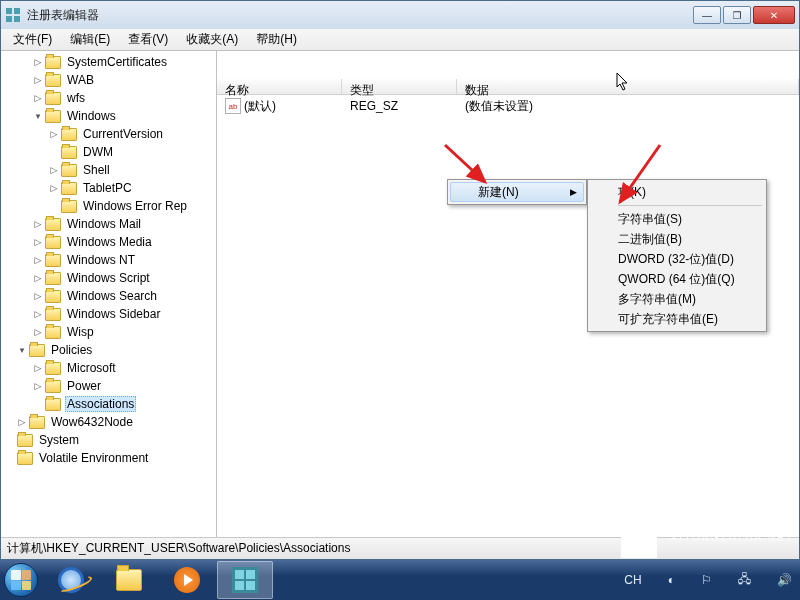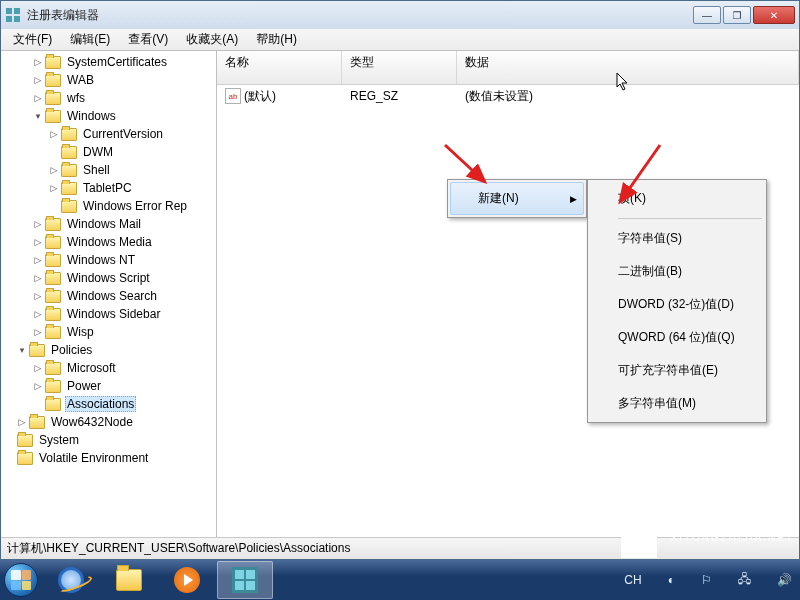--- a/index.html
+++ b/index.html
@@ -16,34 +16,34 @@
 .client { display: flex; height: calc(100% - 28px - 22px - 22px); }
 .tree-pane { width: 216px; border-right: 1px solid #c0c0c0; overflow: hidden; background: #fff; position: relative; }
 .tree { padding: 2px 0 2px 2px; white-space: nowrap; }
 .node { display: flex; align-items: center; height: 18px; padding-left: 2px; }
 .expander { width: 14px; height: 14px; display: inline-flex; align-items: center; justify-content: center; color: #555; font-size: 9px; cursor: default; }
 .folder-ico { width: 16px; height: 13px; background: linear-gradient(#fff4b0,#f6d25a); border: 1px solid #c6a63a; border-radius: 1px; margin-right: 4px; position: relative; }
 .folder-ico::before { content: ""; position: absolute; top: -3px; left: 0; width: 6px; height: 3px; background: #f6d25a; border: 1px solid #c6a63a; border-bottom: none; }
 .node .label { padding: 0 2px; }
 .node.selected .label { background: #cde8ff; border: 1px dotted #6aa9e0; padding: 0 1px; }
 .list-pane { flex: 1; background: #fff; position: relative; overflow: hidden; }
-.list-header { height: 34px; display: flex; background: linear-gradient(#fdfdfd,#ececec); border-bottom: 1px solid #d0d0d0; }
+.list-header { height: 16px; display: flex; background: linear-gradient(#fdfdfd,#ececec); border-bottom: 1px solid #d0d0d0; margin-top: 28px; }
 .col { padding: 3px 8px; border-right: 1px solid #d8d8d8; }
 .col.name { width: 125px; }
 .col.type { width: 115px; }
 .col.data { flex: 1; }
 .list-body { padding: 2px 0; }
 .row { display: flex; height: 18px; align-items: center; }
 .row .cell { padding: 0 8px; }
 .row .cell.name { width: 125px; display: flex; align-items: center; gap: 3px; }
 .row .cell.type { width: 115px; }
 .val-ico { width: 16px; height: 16px; border: 1px solid #b0b0b0; background: #fff; display: inline-flex; align-items: center; justify-content: center; font-size: 8px; color: #c03020; font-weight: normal; }
 .statusbar { height: 22px; background: linear-gradient(#f6f6f6,#e6e6e6); border-top: 1px solid #c8c8c8; padding: 3px 6px; display: flex; align-items: center; }
 .ctx-menu { position: absolute; background: #f2f2f2; border: 1px solid #979797; box-shadow: 2px 2px 4px rgba(0,0,0,.3); padding: 2px; }
-.ctx-item { height: 33px; display: flex; align-items: center; padding: 0 30px 0 28px; position: relative; white-space: nowrap; }
+.ctx-item { height: 20px; display: flex; align-items: center; padding: 0 30px 0 28px; position: relative; white-space: nowrap; }
 .ctx-item.hover { background: linear-gradient(#e8f1fb,#cfe3f7); border: 1px solid #aecff7; border-radius: 2px; padding: 0 29px 0 27px; }
 .ctx-item .arrow-r { position: absolute; right: 6px; font-size: 9px; }
 .ctx-sep { height: 1px; background: #c8c8c8; margin: 3px 2px 3px 28px; }
 .cursor { position: absolute; width: 14px; height: 20px; pointer-events: none; }
 .cursor svg { display: block; }
 .red-arrow { position: absolute; pointer-events: none; }
 .taskbar { position: absolute; left: 0; bottom: 0; width: 800px; height: 40px; background: linear-gradient(#4a6a9a,#1a3a6a 40%,#1a3a6a); display: flex; align-items: center; }
 .start-orb { width: 42px; height: 40px; display: flex; align-items: center; justify-content: center; }
 .start-orb .orb { width: 34px; height: 34px; border-radius: 50%; background: radial-gradient(circle at 30% 30%,#7fd4ff,#2a78c0 60%,#0a4080); border: 1px solid #0a3060; display: grid; grid-template-columns: 1fr 1fr; grid-template-rows: 1fr 1fr; padding: 6px; gap: 1px; }
 .orb span { background: #fff; opacity: .85; border-radius: 1px; }
@@ -251,24 +251,24 @@
         <div class="ctx-item">
             <span>二进制值(B)</span>
           </div>
         <div class="ctx-item">
             <span>DWORD (32-位)值(D)</span>
           </div>
         <div class="ctx-item">
             <span>QWORD (64 位)值(Q)</span>
           </div>
         <div class="ctx-item">
+            <span>多字符串值(M)</span>
+          </div>
+        <div class="ctx-item">
             <span>可扩充字符串值(E)</span>
-          </div>
-        <div class="ctx-item">
-            <span>多字符串值(M)</span>
           </div>
       </div>
     </div>
   </div>
 
   <div class="statusbar">
     <span>计算机\HKEY_CURRENT_USER\Software\Policies\Associations</span>
   </div>
 </div>
 

